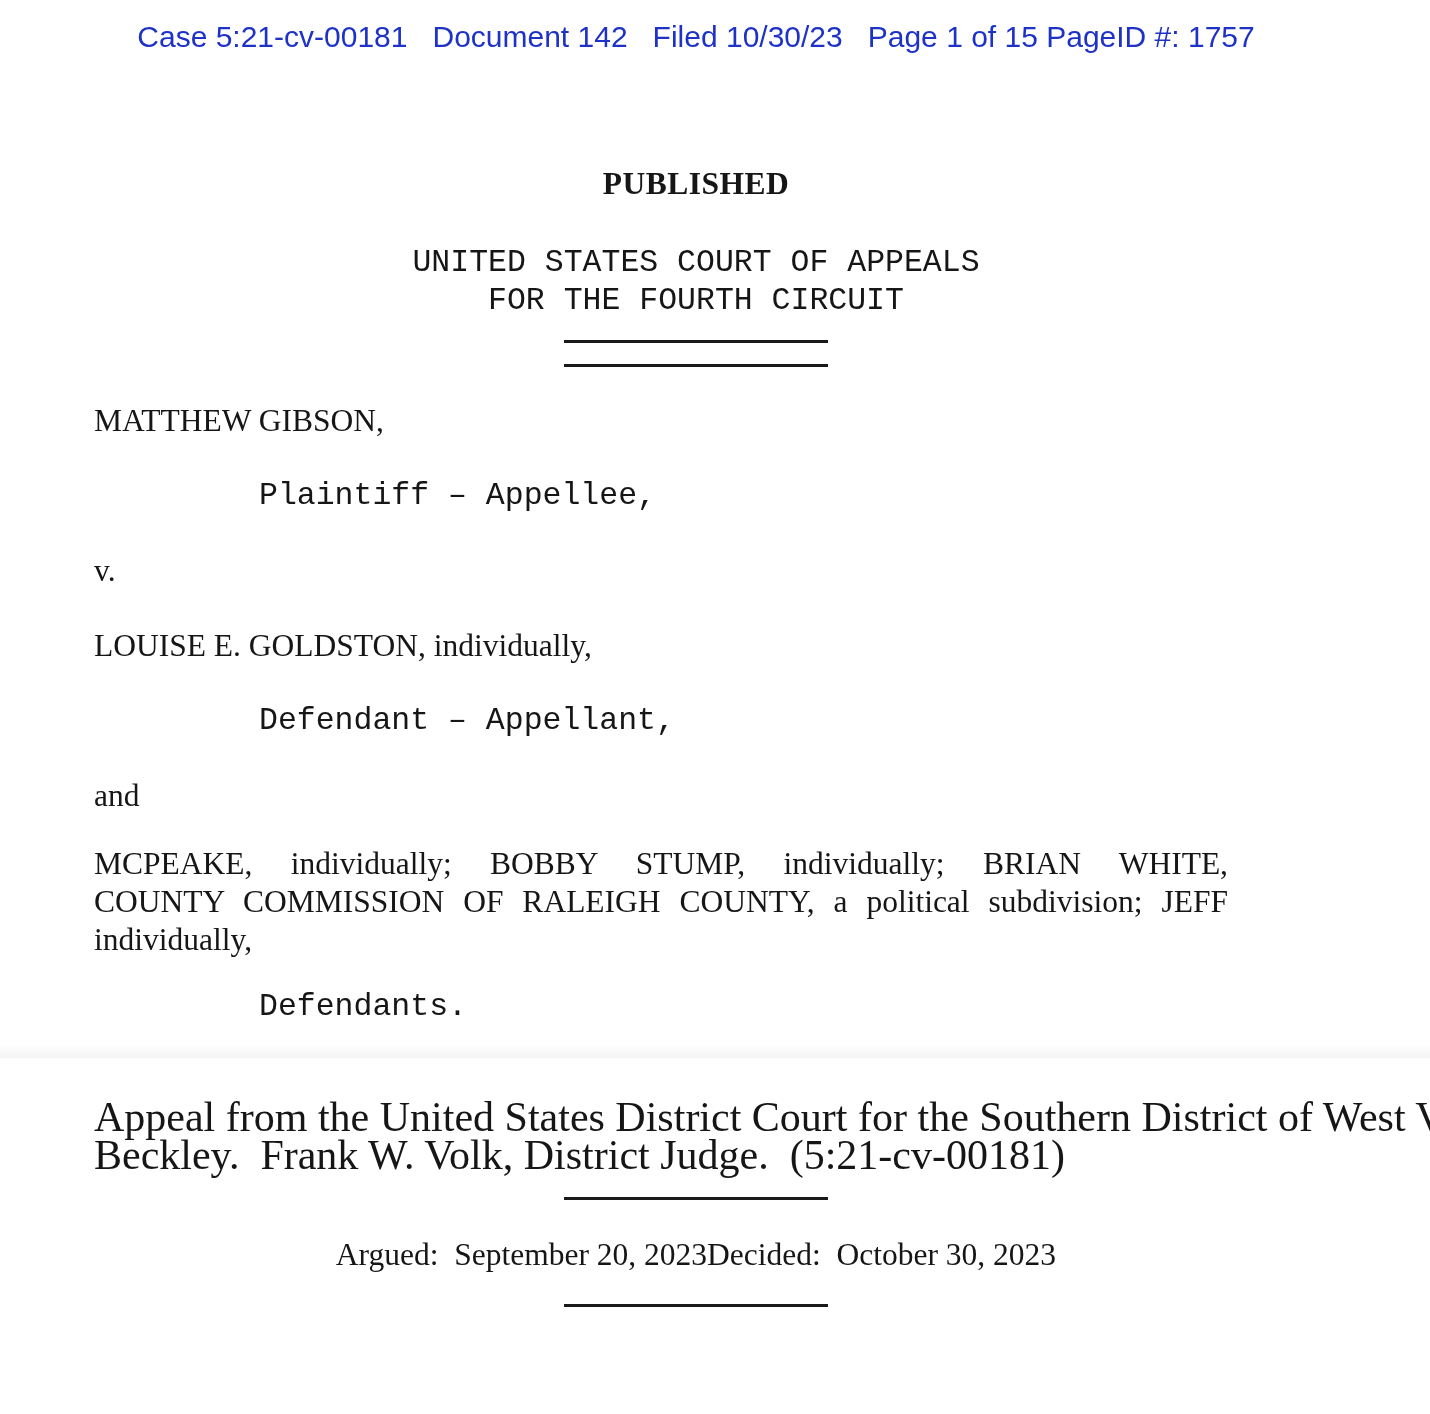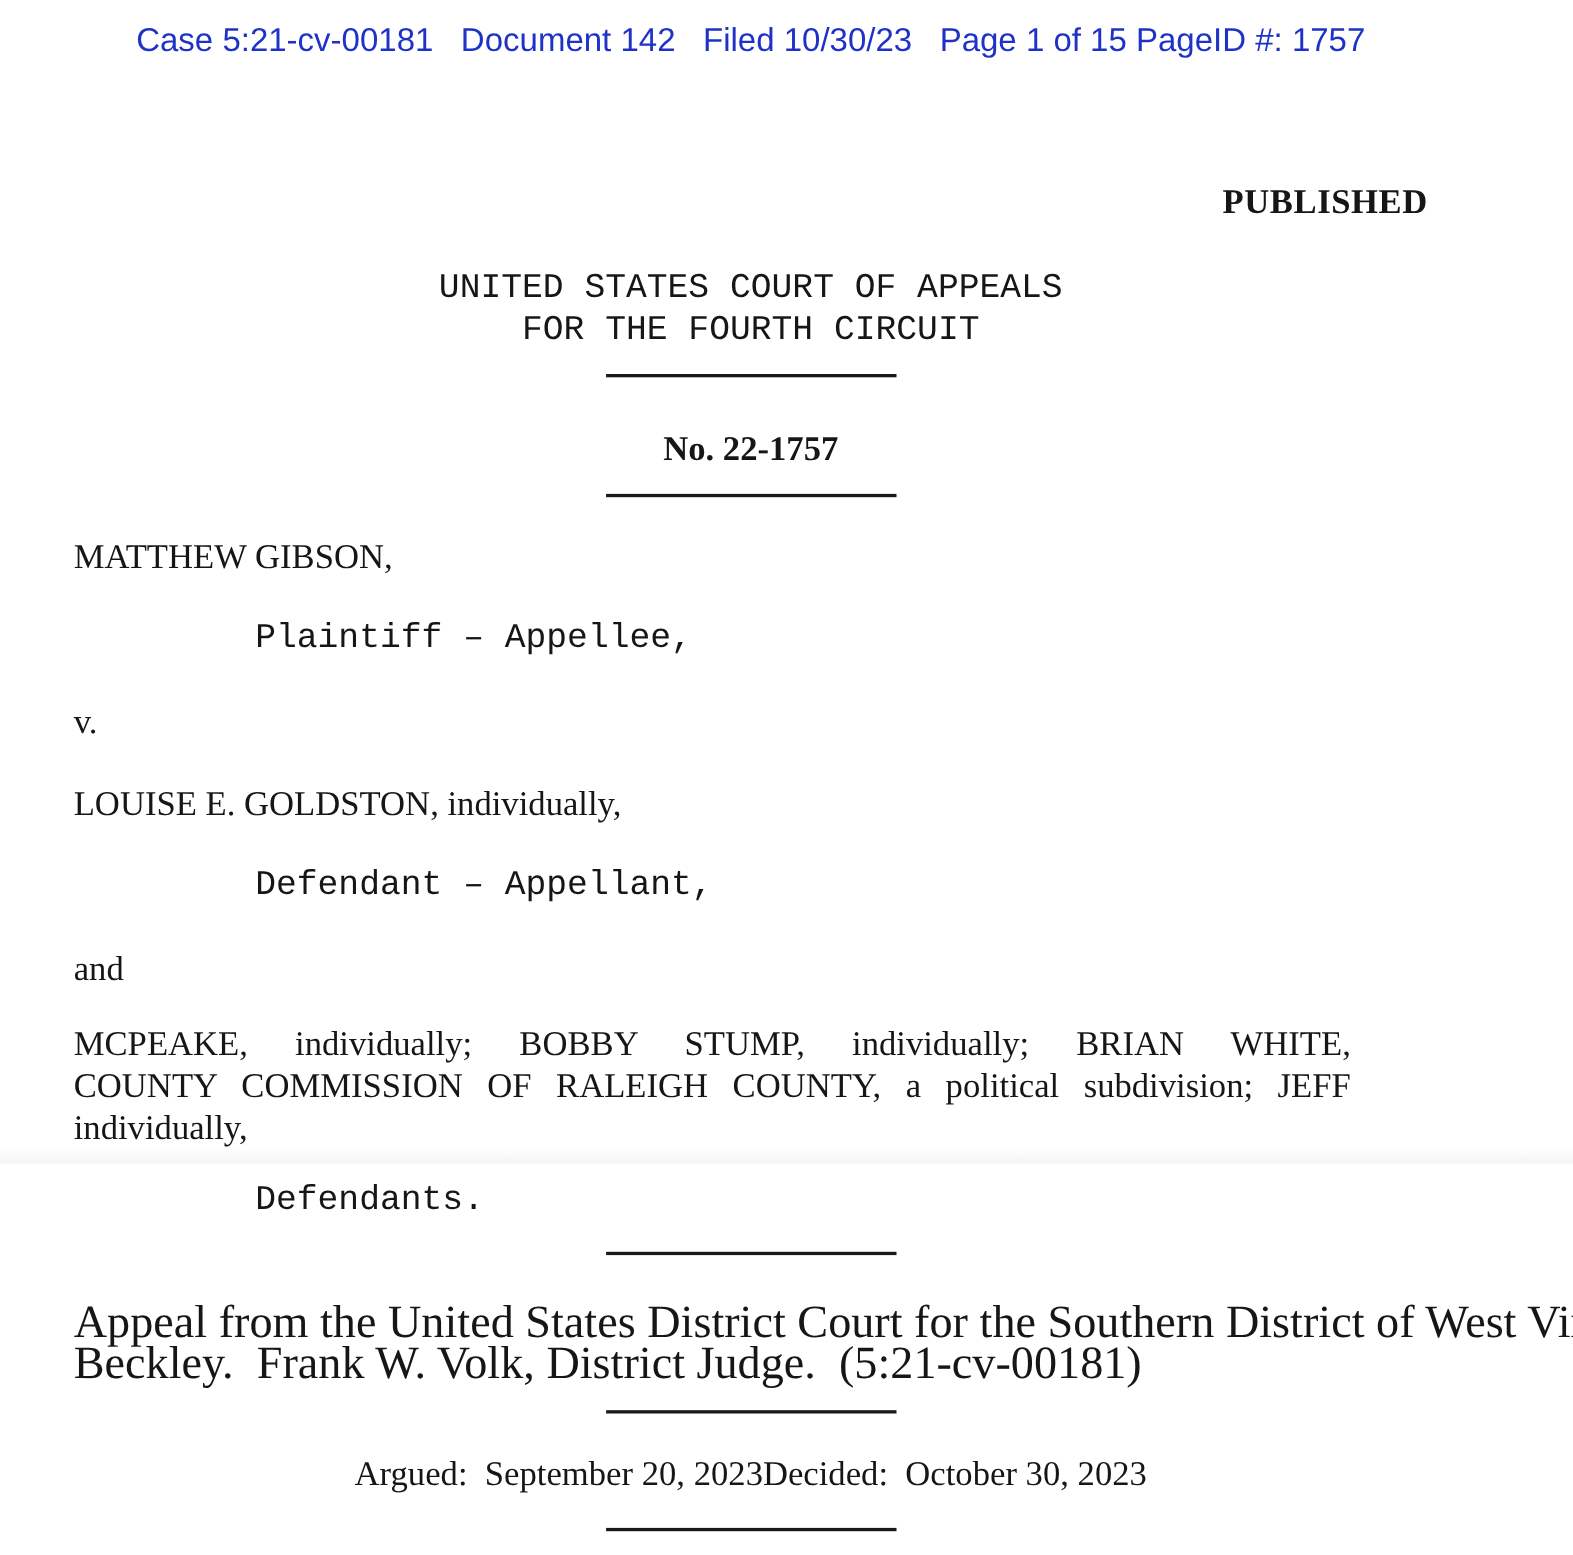--- a/index.html
+++ b/index.html
@@ -9,21 +9,21 @@
     height: 1414px;
     position: relative;
     font-family: "Liberation Serif", "DejaVu Serif", serif;
     color: #161616;
     overflow: hidden;
   }
   .page {
     width: 1430px;
     height: 1058px;
     background: #ffffff;
-    padding: 0 132px 0 67px;
+    padding: 0 132px 0 94px;
     position: relative;
   }
   
   .page::after {
     content: "";
     position: absolute;
     left: 0; right: 0; bottom: 0;
     height: 14px;
     background: linear-gradient(#ffffff, #f4f4f4);
     pointer-events: none;
@@ -37,21 +37,21 @@
     line-height: 34px;
     color: #1e32c8;
     white-space: pre;
   }
 
   .published {
     margin-top: 110px;
     font-size: 31.5px;
     line-height: 40px;
     font-weight: bold;
-    text-align: right;
+    text-align: center;
     letter-spacing: 0.5px;
   }
 
   .court-title {
     margin-top: 40px;
     font-size: 31.5px;
     line-height: 38px;
     text-align: center;
     font-family: Liberation Mono, monospace;
   }
@@ -126,21 +126,20 @@
 
   <div class="published">PUBLISHED</div>
 
   <div class="court-title">
     <div>UNITED STATES COURT OF APPEALS</div>
     <div>FOR THE FOURTH CIRCUIT</div>
   </div>
 
   <hr class="rule" id="rule-1">
 
-  <div class="case-number">No. 22-1757</div>
 
   <hr class="rule" id="rule-2">
 
   <div class="party" id="plaintiff">MATTHEW GIBSON,</div>
 
   <div class="role" id="plaintiff-role">Plaintiff – Appellee,</div>
 
   <div class="party" id="versus">v.</div>
 
   <div class="party" id="defendant">LOUISE E. GOLDSTON, individually,</div>

